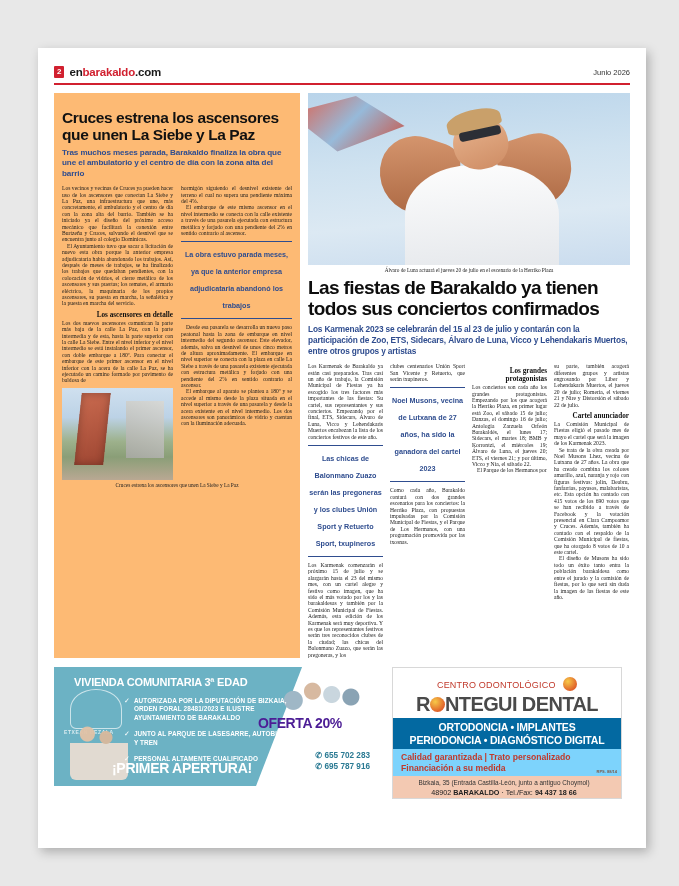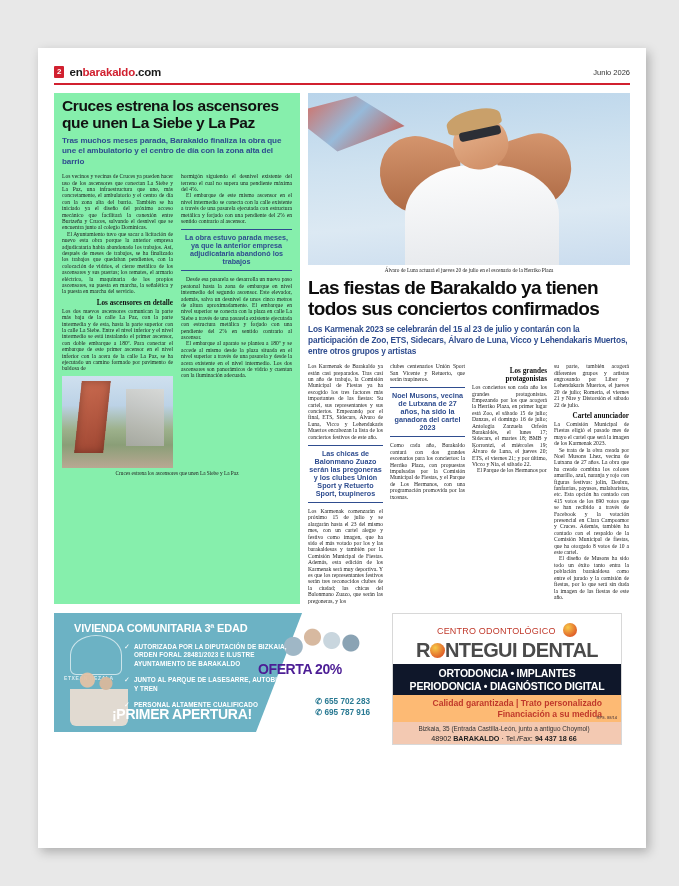--- a/index.html
+++ b/index.html
@@ -27,21 +27,21 @@
   }
   .mast-name { font-family:"Liberation Sans",sans-serif; font-size:11.5px; font-weight:bold; letter-spacing:-0.2px; color:#1a1a1a; }
   .mast-name .red { color:#d1202f; }
   .mast-date { font-family:"Liberation Sans",sans-serif; font-size:7.5px; color:#333; }
   .mast-rule { height:1.6px; background:#d1202f; margin-top:2px; }
 
   
   .top-zone { display:flex; gap:8px; margin-top:8px; }
 
   
-  .art1 { width:246px; background:#86efac; padding:4px 8px 6px 8px; }
+  .art1 { width:246px; background:#fdba74; padding:16px 8px 6px 8px; }
   .art1 h1 {
     font-family:"Liberation Sans",sans-serif; font-weight:bold;
     font-size:15.5px; line-height:17px; color:#111; letter-spacing:-0.4px;
   }
   .art1 .subhead {
     font-family:"Liberation Sans",sans-serif; font-size:8.1px; line-height:10.5px;
     color:#2f4d8f; font-weight:bold; margin-top:5px; letter-spacing:-0.1px;
   }
   .cols2 { display:flex; gap:8px; margin-top:6px; }
   .col { width:111px; }
@@ -50,21 +50,21 @@
     color:#1b1b1b; hyphens:auto; text-indent:5px;
   }
   .body-txt.noind { text-indent:0; }
   .sec-head {
     font-size:7.2px; font-weight:bold; color:#111; margin:4px 0 1px 0; line-height:8px;text-align:right;
   }
   .pull {
     border-top:1px solid #2f4d8f; border-bottom:1px solid #2f4d8f;
     margin:5px 0; padding:4px 1px;
     font-family:"Liberation Sans",sans-serif; font-weight:bold;
-    font-size:7.2px; line-height:8px; color:#2f4d8f; text-align:center;
+    font-size:7.2px; line-height:17px; color:#2f4d8f; text-align:center;
   }
   .ph1 {
     margin-top:4px; height:92px; width:100%;
     background:linear-gradient(180deg,#cfe0ef 0%,#bcd2e6 32%,#9db18c 58%,#8a9e77 75%,#b9a893 100%);
     position:relative; overflow:hidden;
   }
   .ph1::before {
     content:""; position:absolute; left:14%; top:6%; width:26%; height:78%;
     background:linear-gradient(160deg,#c96a4f,#9e4632); transform:skewX(-6deg);
     box-shadow:inset 0 0 8px rgba(0,0,0,.3);
@@ -200,24 +200,24 @@
   .ad2 .brand {
     font-size:20px; font-weight:bold; color:#4a4a4a; letter-spacing:-0.6px;
     line-height:22px; margin-top:1px;
   }
   .ad2 .brand .o {
     display:inline-block; width:15px; height:15px; border-radius:50%;
     background:radial-gradient(circle at 35% 32%, #f7c948, #e0622a 70%);
     vertical-align:-1px;
   }
   .ad2 .band {
-    background:#0f172a; color:#fff; text-align:center; padding:3px 16px;
+    background:#0369a1; color:#fff; text-align:center; padding:3px 16px;
   }
   .ad2 .band div { font-size:10.5px; font-weight:bold; line-height:12.5px; letter-spacing:-0.2px; }
-  .ad2 .mid { background:#fdba74; text-align:right; padding:3px 19px; position:relative; }
+  .ad2 .mid { background:#7dd3fc; text-align:left; padding:3px 8px; position:relative; }
   .ad2 .mid div { color:#c0392b; font-size:8.6px; font-weight:bold; line-height:10.5px; }
   .ad2 .rps { position:absolute; right:4px; bottom:2px; font-size:4px; color:#7a5a4a; font-weight:bold; }
   .ad2 .addr { background:#f3c9b2; text-align:center; padding:3px 8px 5px 2px; }
   .ad2 .a1 { font-size:6.4px; color:#333; line-height:8px; }
   .ad2 .a2 { font-size:7.2px; color:#222; line-height:9px; margin-top:1px; }
   .ad2 .a2 b { font-weight:bold; }
 </style>
 </head>
 <body>
 

